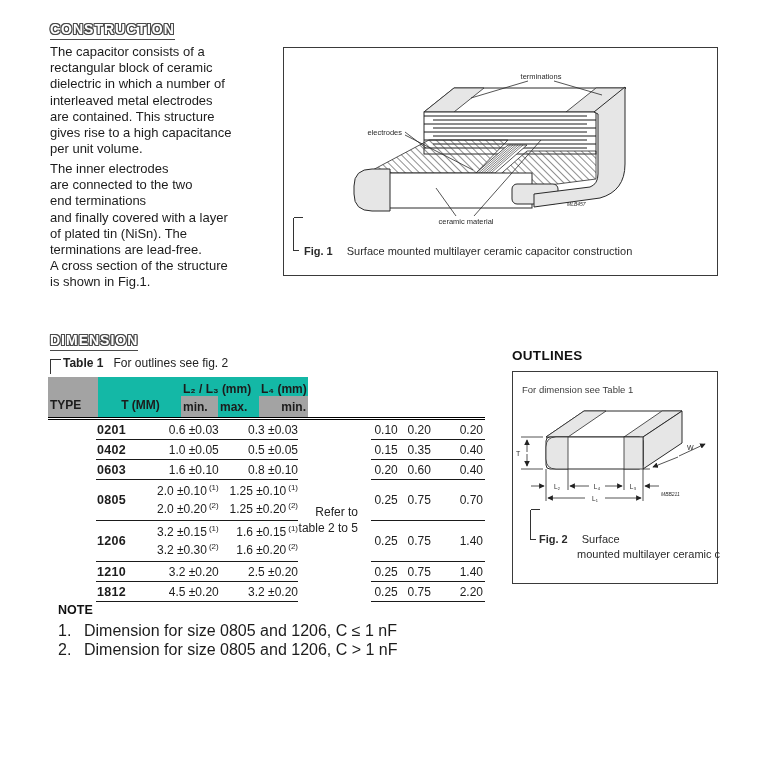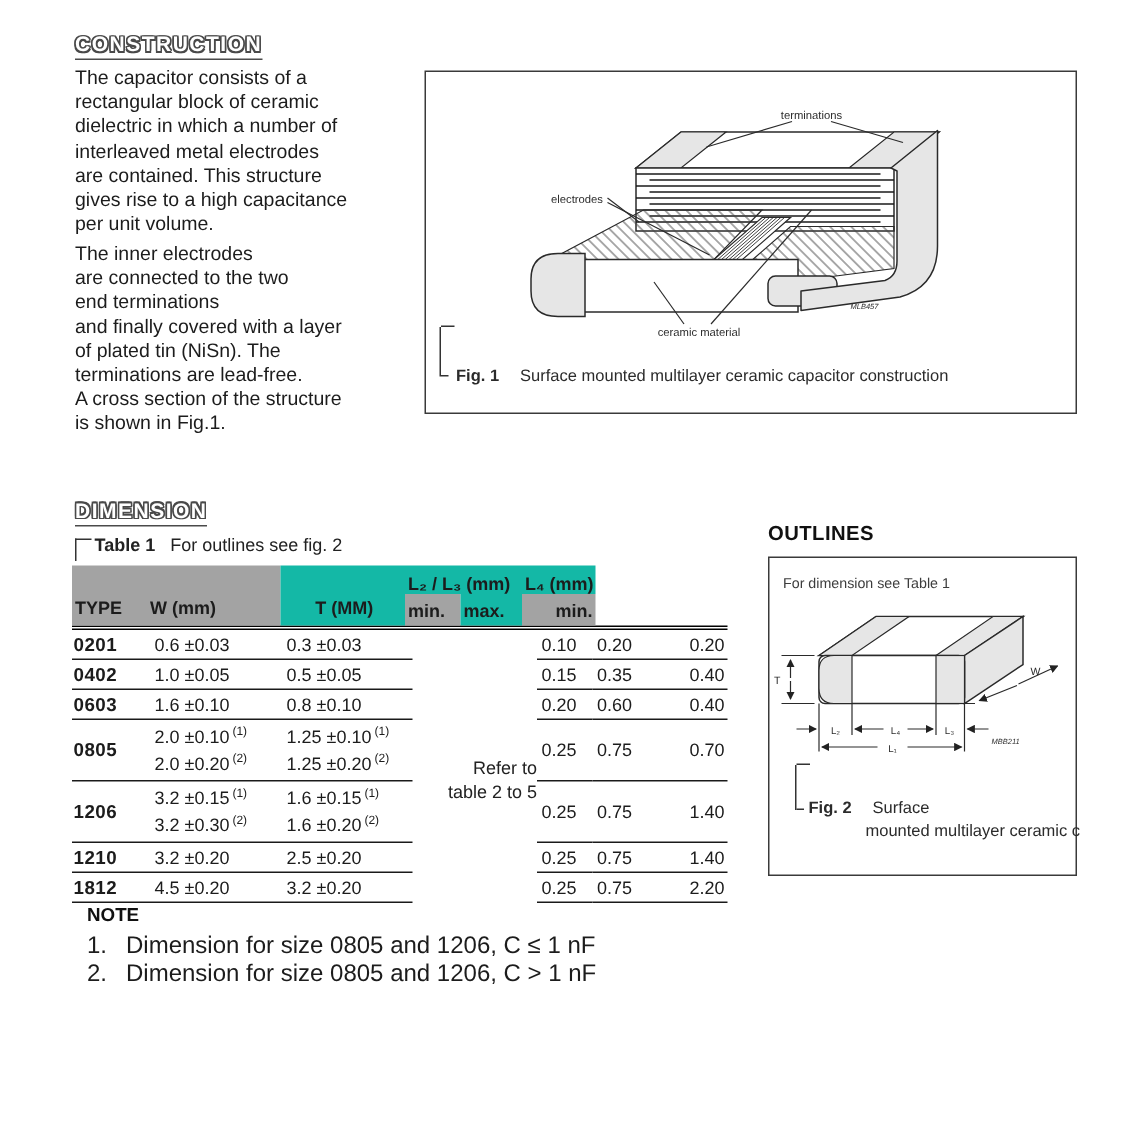--- a/index.html
+++ b/index.html
@@ -45,22 +45,22 @@
   .htop{height:19px;display:flex;align-items:flex-end;padding-left:2px;box-sizing:border-box;}
   .hbot{display:flex;height:21px;}
   .hc2{display:flex;align-items:center;padding-left:2px;box-sizing:border-box;}
   .hc2.r{justify-content:flex-end;padding-right:2px;}
   .dark{background:#a3a3a3;} .light{background:#14b8a6;}
 
   .trow{display:flex;height:20px;}
   .trow.tall{height:41px;}
   .trow .c{box-sizing:border-box;border-bottom:1px solid #1a1a1a;display:flex;align-items:center;}
   .trow .c.tcol{border-bottom:none;}
-  .trow .type{font-weight:bold;font-size:12.5px;letter-spacing:.3px;padding-left:1px;}
-  .trow .val{padding-left:5px;flex-direction:column;align-items:flex-start;justify-content:center;}
+  .trow .type{font-weight:bold;font-size:12.5px;letter-spacing:.3px;padding-left:1px;margin-left:48px;}
+  .trow .val{padding-left:5px;flex-direction:column;align-items:flex-end;justify-content:center;}
   .trow .val .line{height:18px;display:flex;align-items:center;white-space:nowrap;}
   .trow .num{padding-left:3px;}
   .trow .l4{justify-content:flex-end;padding-right:2px;}
   sup{font-size:8px;position:relative;top:-4px;margin-left:2px;}
   .t-note{position:absolute;left:227px;top:127px;width:83px;text-align:right;
           font-size:12px;line-height:16px;white-space:pre-line;color:#222;}
 
   
   .note-item{position:absolute;font-size:16px;color:#1c1c1c;white-space:nowrap;}
   .note-item .n{display:inline-block;width:26px;}
@@ -152,23 +152,20 @@
   <span class="tbl-bracket" style="left:50px;top:359px;"></span>
   <div class="table-label" style="left:63px;top:356px;">
     <b>Table 1</b><span>For outlines see fig. 2</span>
   </div>
 
   <div class="t1" style="left:48px;top:377px;">
     <div class="thead">
       <div class="hc w1 dark">
           <span>TYPE</span>
         </div>
-      <div class="hc w3 dark">
-          <span>W (mm)</span>
-        </div>
       <div class="hc w4 light c">
           <span>T (MM)</span>
         </div>
       <div class="hgroup" style="width:78px;">
         <div class="htop light">L₂ / L₃ (mm)</div>
         <div class="hbot">
           <div class="hc2 w5 dark">min.</div>
           <div class="hc2 w6 light">max.</div>
         </div>
       </div>

